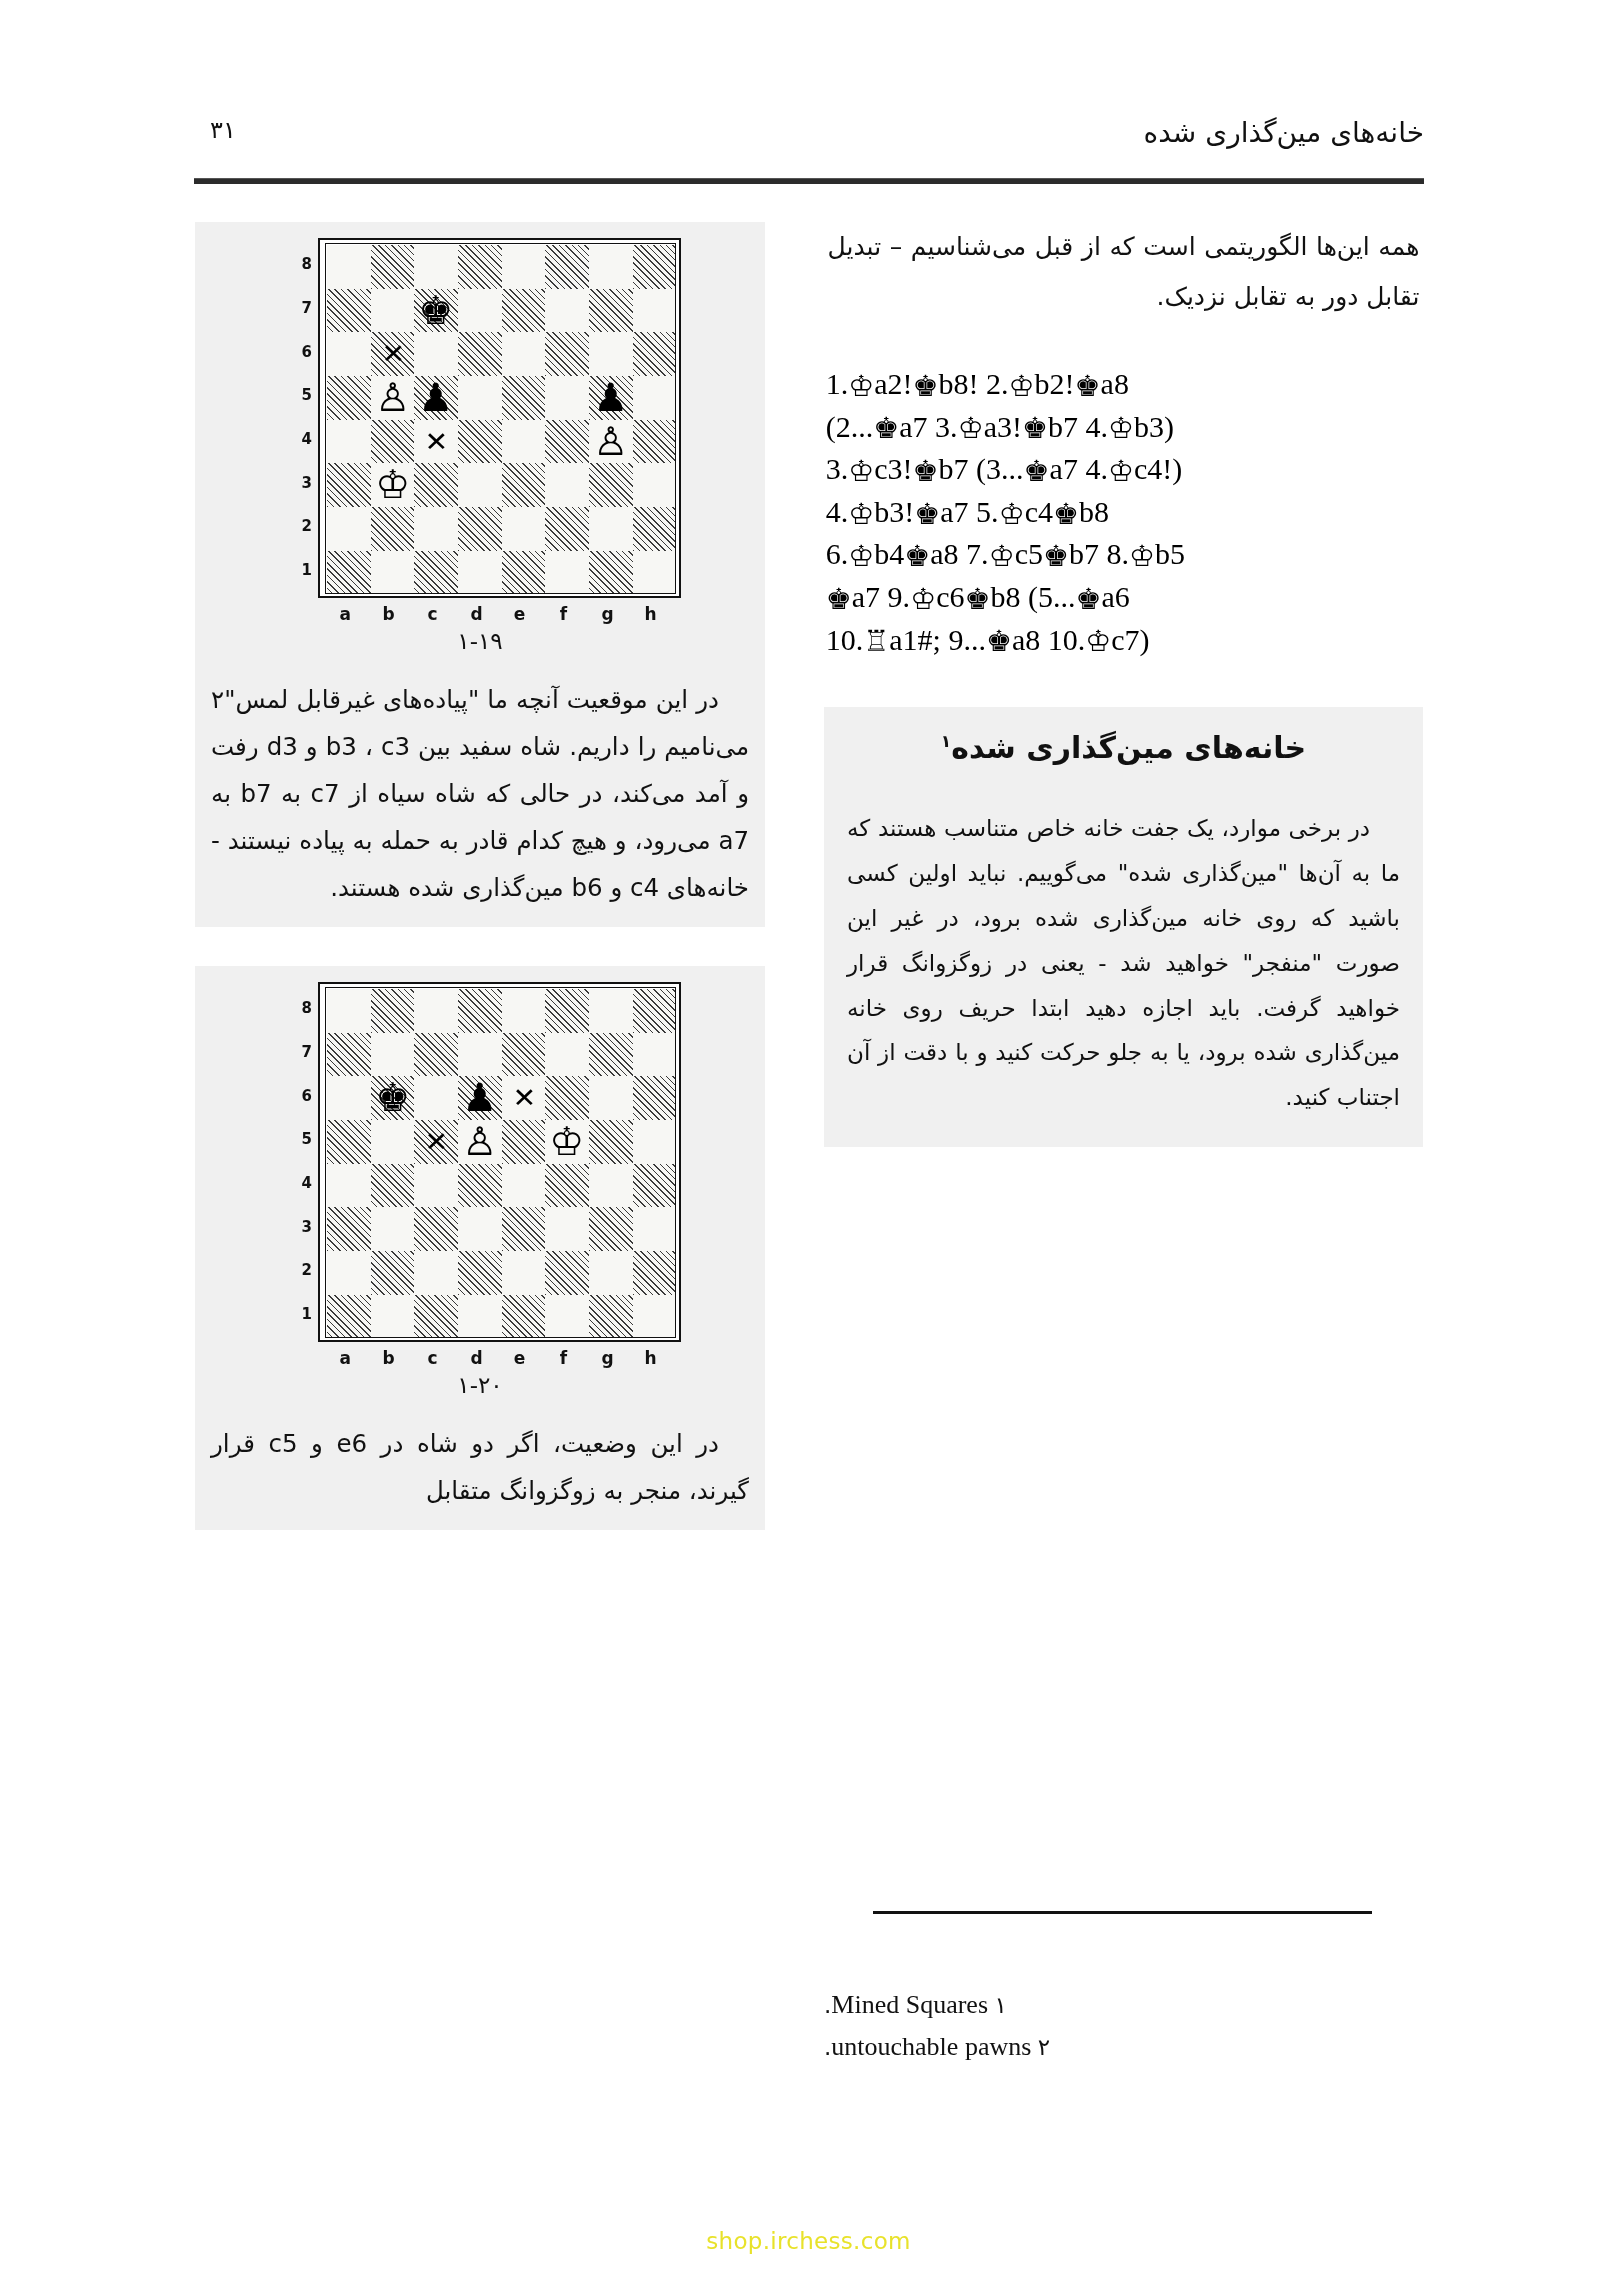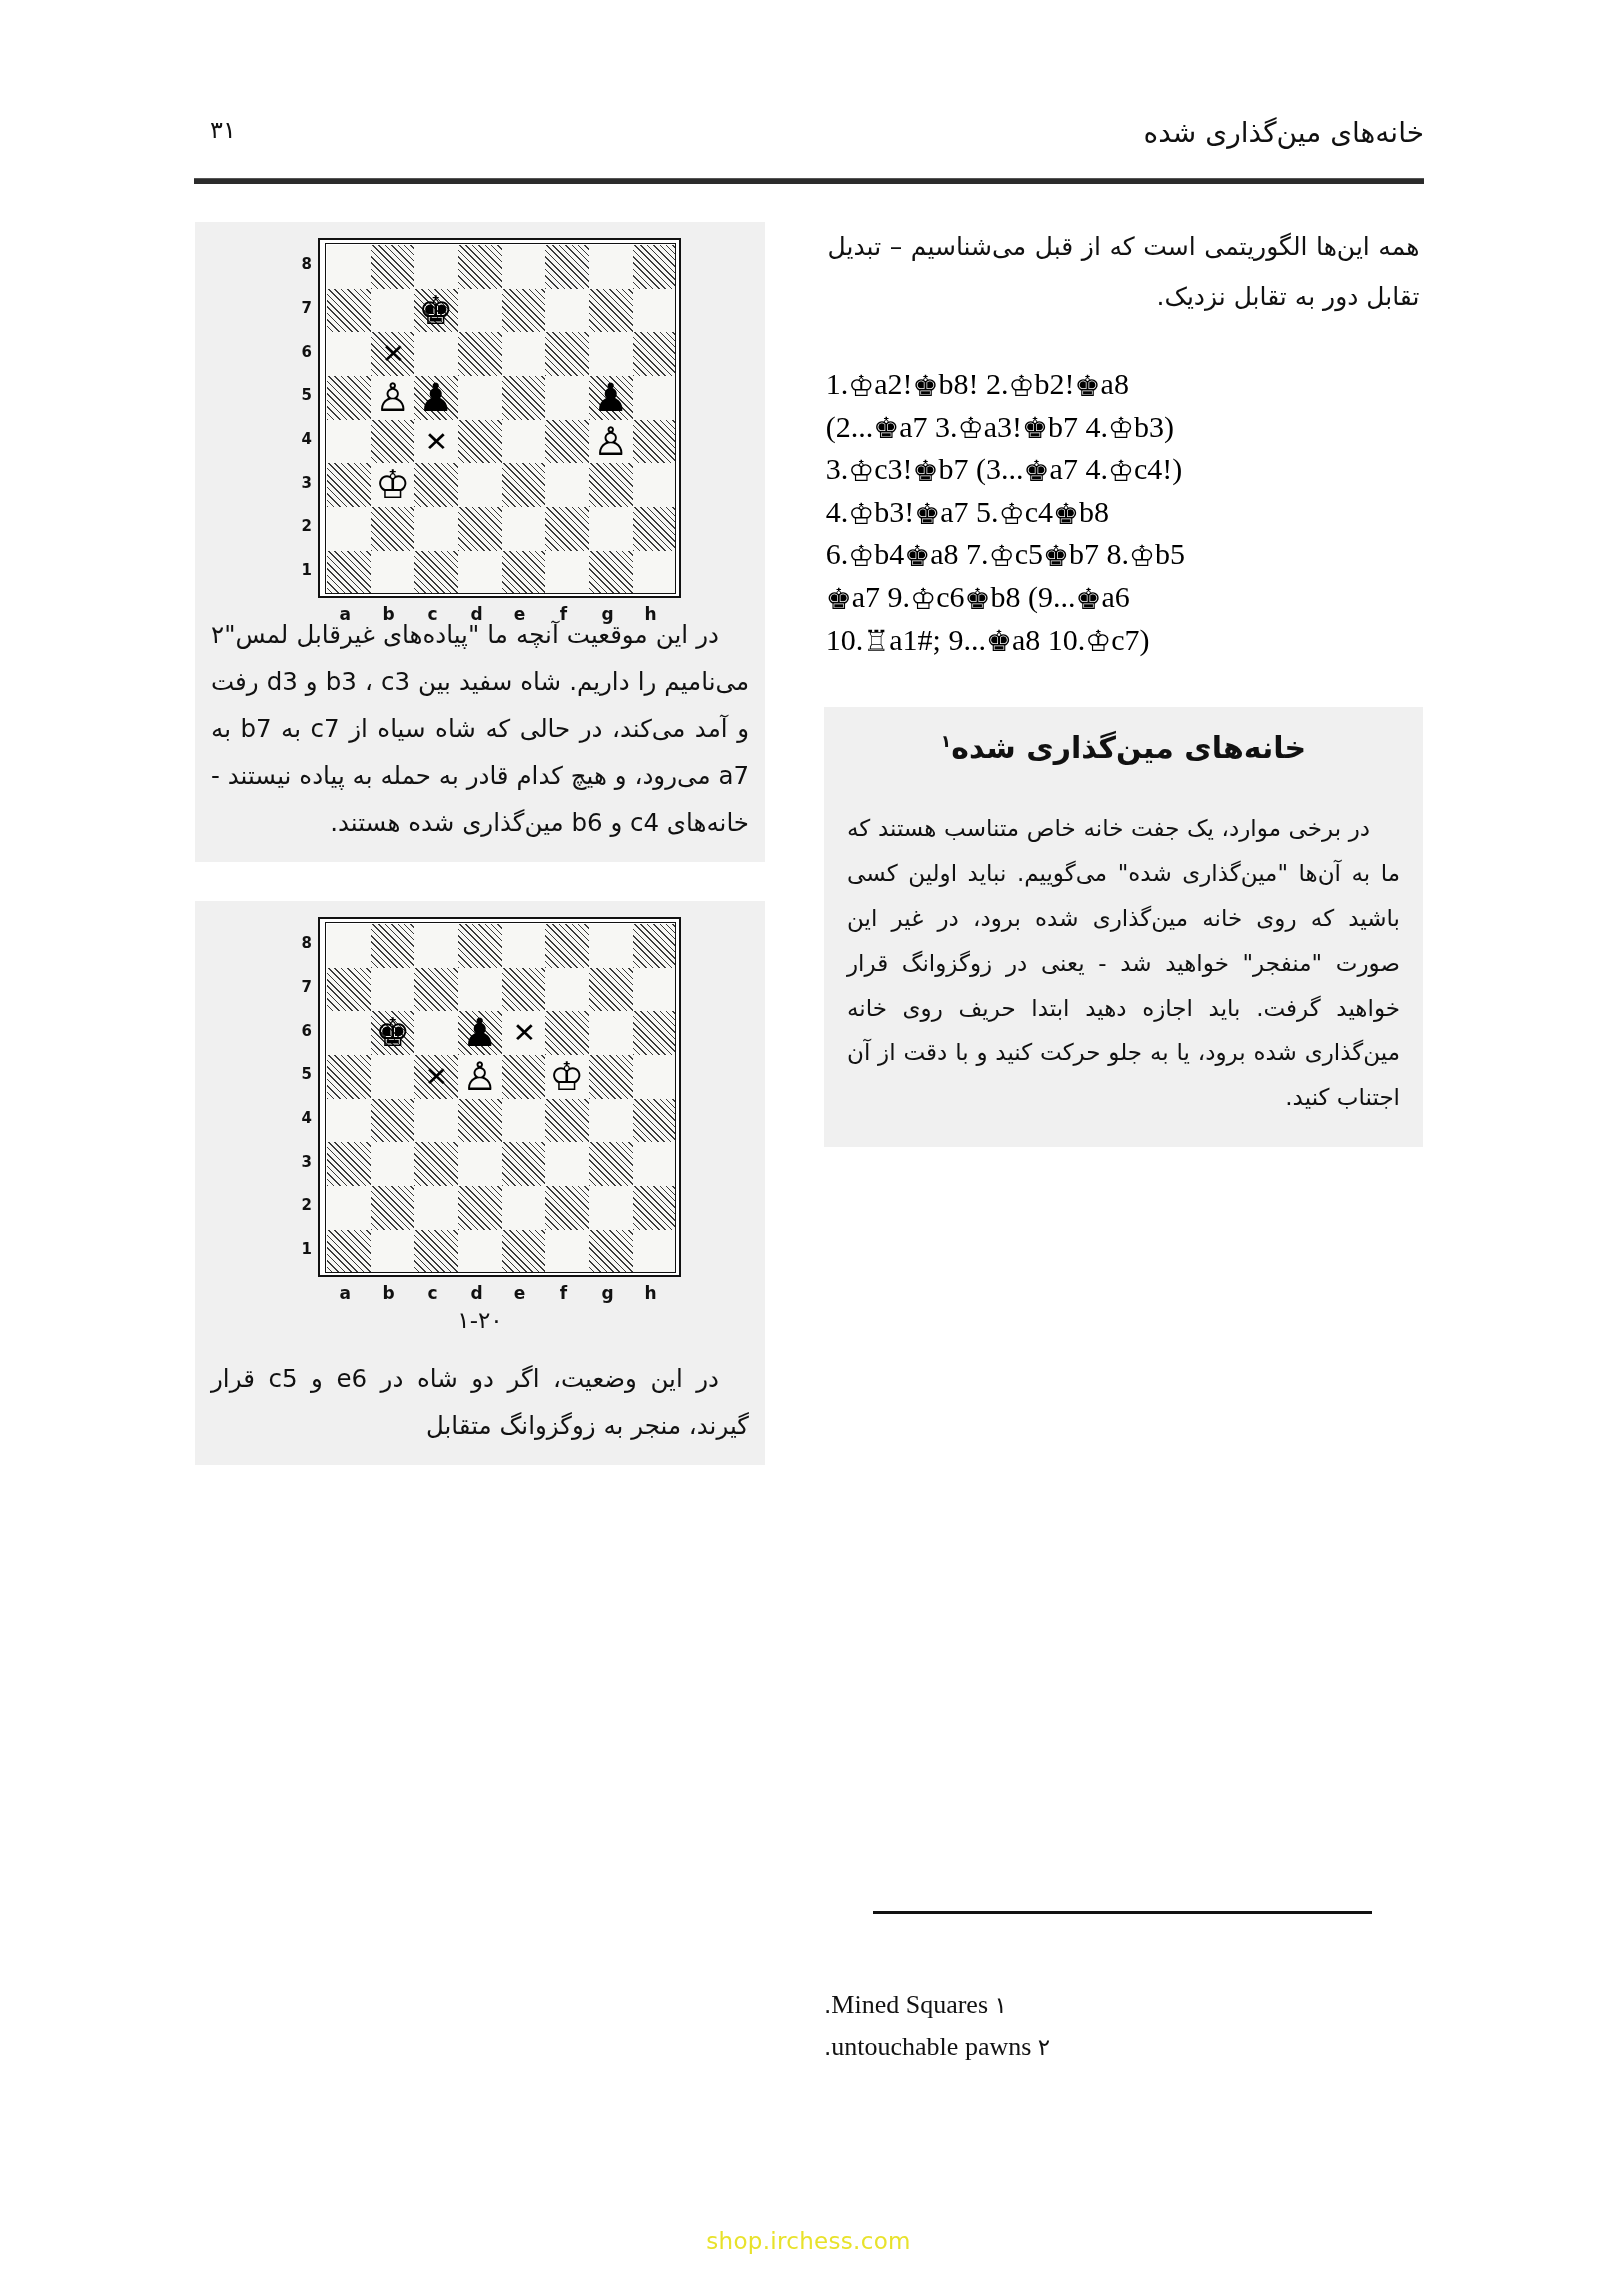--- a/index.html
+++ b/index.html
@@ -388,20 +388,21 @@
               <div style="left: 46px; top: 5.3px;">b</div>
               <div style="left: 90px; top: 5.3px;">c</div>
               <div style="left: 134px; top: 5.3px;">d</div>
               <div style="left: 177px; top: 5.3px;">e</div>
               <div style="left: 221px; top: 5.3px;">f</div>
               <div style="left: 265px; top: 5.3px;">g</div>
               <div style="left: 308px; top: 5.3px;">h</div>
             </div>
         </div>
       </div>
+      <div class="dia-caption">۱-۱۹</div>
       <div class="ptext indent">در این موقعیت آنچه ما "پیاده‌های غیرقابل لمس"۲ می‌نامیم را داریم. شاه سفید بین b3 ، c3 و d3 رفت و آمد می‌کند، در حالی که شاه سیاه از c7 به b7 به a7 می‌رود، و هیچ کدام قادر به حمله به پیاده نیستند - خانه‌های c4 و b6 مین‌گذاری شده هستند.</div>
     </div>
 
     <div class="panel" style="margin-top:39px;">
       <div class="board-wrap">
         <div class="board-outer">
           <div class="ranks" id="ranks2">
               <div style="top: 14.3px;">8</div>
               <div style="top: 58px;">7</div>
               <div style="top: 102px;">6</div>
@@ -510,21 +511,21 @@
   <div class="col-right">
 
     <div class="intro">همه این‌ها الگوریتمی است که از قبل می‌شناسیم – تبدیل تقابل دور به تقابل نزدیک.</div>
 
     <div class="moves" id="moves">
         <div class="ln"><span>1.</span><span class="pc">♔</span><span>a2! </span><span class="pc">♚</span><span>b8! 2.</span><span class="pc">♔</span><span>b2! </span><span class="pc">♚</span><span>a8</span></div>
         <div class="ln"><span>(2...</span><span class="pc">♚</span><span>a7 3.</span><span class="pc">♔</span><span>a3! </span><span class="pc">♚</span><span>b7 4.</span><span class="pc">♔</span><span>b3)</span></div>
         <div class="ln"><span>3.</span><span class="pc">♔</span><span>c3! </span><span class="pc">♚</span><span>b7 (3...</span><span class="pc">♚</span><span>a7 4.</span><span class="pc">♔</span><span>c4!)</span></div>
         <div class="ln"><span>4.</span><span class="pc">♔</span><span>b3! </span><span class="pc">♚</span><span>a7 5.</span><span class="pc">♔</span><span>c4 </span><span class="pc">♚</span><span>b8</span></div>
         <div class="ln"><span>6.</span><span class="pc">♔</span><span>b4 </span><span class="pc">♚</span><span>a8 7.</span><span class="pc">♔</span><span>c5 </span><span class="pc">♚</span><span>b7 8.</span><span class="pc">♔</span><span>b5</span></div>
-        <div class="ln"><span class="pc">♚</span><span>a7 9.</span><span class="pc">♔</span><span>c6 </span><span class="pc">♚</span><span>b8 (9...</span><span class="pc">♚</span><span>a6</span></div>
+        <div class="ln"><span class="pc">♚</span><span>a7 9.</span><span class="pc">♔</span><span>c6 </span><span class="pc">♚</span><span>b8 (5...</span><span class="pc">♚</span><span>a6</span></div>
         <div class="ln"><span>10.</span><span class="pc">♖</span><span>a1#; 9...</span><span class="pc">♚</span><span>a8 10.</span><span class="pc">♔</span><span>c7)</span></div>
       </div>
 
     <div class="section-box">
       <div class="sec-title">
         <span>خانه‌های مین‌گذاری شده</span><sup>۱</sup>
       </div>
       <div class="sec-body" id="secbody">
           <p>در برخی موارد، یک جفت خانه خاص متناسب هستند که ما به آن‌ها "مین‌گذاری شده" می‌گوییم. نباید اولین کسی باشید که روی خانه مین‌گذاری شده برود، در غیر این صورت "منفجر" خواهید شد - یعنی در زوگزوانگ قرار خواهید گرفت. باید اجازه دهید ابتدا حریف روی خانه مین‌گذاری شده برود، یا به جلو حرکت کنید و با دقت از آن اجتناب کنید.</p>
         </div>

